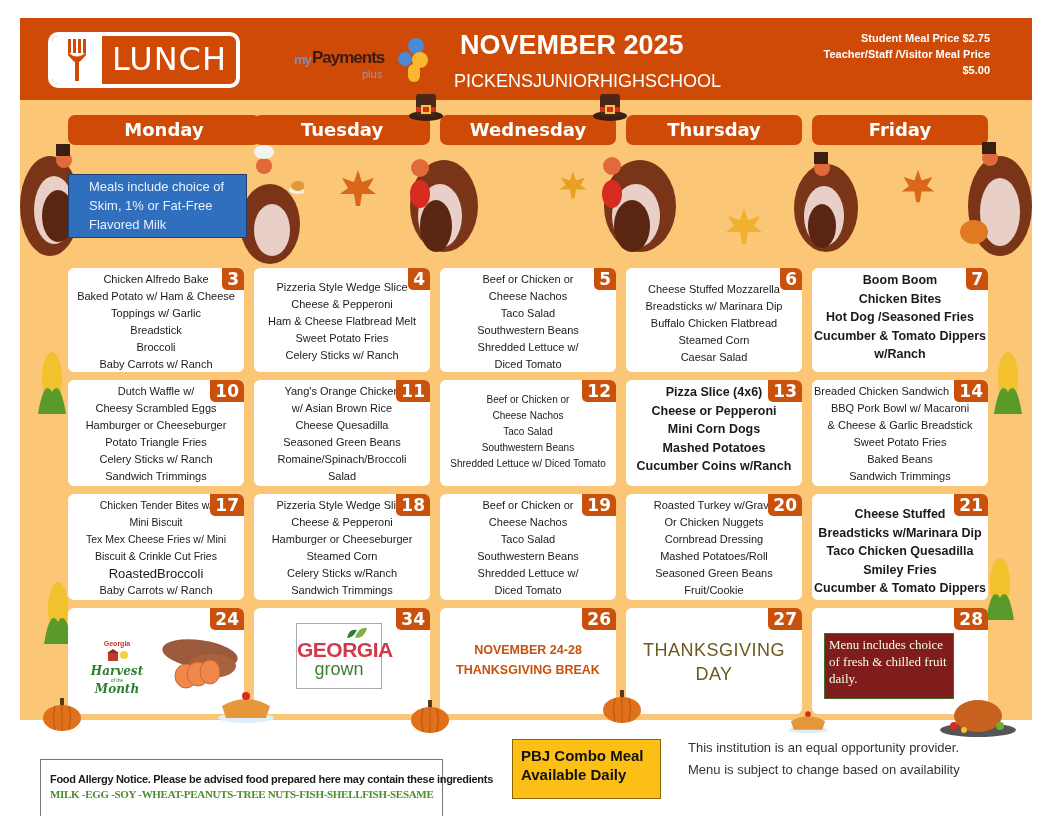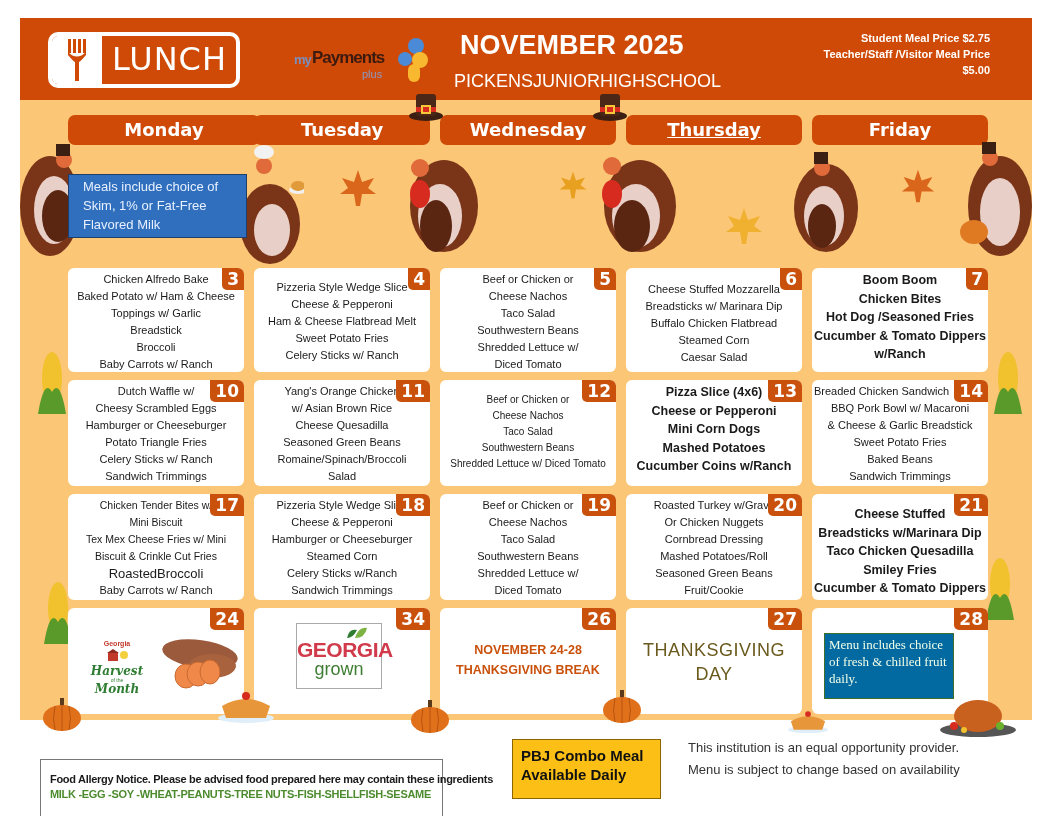--- a/index.html
+++ b/index.html
@@ -12,35 +12,35 @@
   .mpp { position: absolute; left: 272px; top: 20px; width: 140px; height: 50px; }
   .mpp .my { color: #7b8fbf; font-weight: bold; font-size: 13px; position: absolute; left: 2px; top: 14px; letter-spacing: -1px; }
   .mpp .payments { color: #3b1a10; font-weight: bold; font-size: 17px; position: absolute; left: 20px; top: 10px; letter-spacing: -1px; }
   .mpp .plus { color: #8a9ac4; font-size: 11px; position: absolute; left: 70px; top: 30px; }
   .dot { position: absolute; border-radius: 50%; }
   .title { position: absolute; left: 440px; top: 12px; color: #fff; font-weight: bold; font-size: 27px; }
   .school { position: absolute; left: 434px; top: 53px; color: #fff; font-size: 18px; }
   .prices { position: absolute; right: 42px; top: 12px; color: #fff; font-weight: bold; font-size: 11px; text-align: right; line-height: 16px; }
   .dayhdr { position: absolute; top: 97px; height: 30px; background: #cf4a06; border-radius: 7px; color: #fff; font-weight: bold; font-size: 18px; text-align: center; line-height: 30px; font-family: "DejaVu Sans", sans-serif; }
   .deco { position: absolute; }
-  .milk { position: absolute; left: 48px; top: 156px; width: 179px; height: 64px; background: #2f6fbd; border: 1px solid #1f3f6a; color: #e8f0ff; font-size: 13px; line-height: 19px; padding: 2px 14px; }
+  .milk { position: absolute; left: 48px; top: 156px; width: 179px; height: 64px; background: #2f6fbd; border: 1px solid #1f3f6a; color: #e8f0ff; font-size: 13px; line-height: 19px; padding: 2px 20px; }
   .cell { position: absolute; background: #fff; border-radius: 6px; overflow: hidden; text-align: center; color: #1a1a1a; }
   .cell .num { position: absolute; right: 0; top: 0; background: #c9510c; color: #fff; font-weight: bold; font-size: 17px; padding: 1px 5px; border-radius: 0 0 0 5px; font-family: "DejaVu Sans", sans-serif; }
   .cell .items { padding-top: 3px; }
   .cell .items div { font-size: 11px; line-height: 17px; white-space: nowrap; }
   .cell.big .items div { font-size: 12.5px; line-height: 18.5px; font-weight: bold; }
   .break-text { color: #c9510c; font-weight: bold; font-size: 12.5px; line-height: 20px; margin-top: 32px; }
   .tg-text { color: #6b5a1d; font-size: 18px; line-height: 24px; margin-top: 30px; letter-spacing: 0.5px; }
-  .fruit-box { position: absolute; left: 12px; top: 25px; width: 130px; height: 66px; background: #0369a1; border: 1px solid #3f6f2a; color: #f2ffe8; font-family: "Liberation Serif", serif; font-size: 13px; line-height: 17px; text-align: left; padding: 2px 4px; }
+  .fruit-box { position: absolute; left: 12px; top: 25px; width: 130px; height: 66px; background: #7f1d1d; border: 1px solid #3f6f2a; color: #f2ffe8; font-family: "Liberation Serif", serif; font-size: 13px; line-height: 17px; text-align: left; padding: 2px 4px; }
   .gg-box { position: absolute; left: 42px; top: 15px; width: 86px; height: 66px; border: 1px solid #aaa; background: #fff; text-align: center; }
   .gg-box .g1 { color: #d13a4a; font-weight: bold; font-size: 21px; margin-top: 16px; line-height: 20px; letter-spacing: -0.5px; }
   .gg-box .g2 { color: #3e7d34; font-size: 18px; line-height: 18px; }
   .allergy { position: absolute; left: 40px; top: 759px; width: 403px; height: 66px; border: 1px solid #777; background: #fff; padding: 13px 9px; }
   .allergy .l1 { font-size: 11px; color: #1a1a1a; font-weight: bold; white-space: nowrap; letter-spacing: -0.3px; }
-  .allergy .l2 { font-size: 11px; color: #4d8b2f; font-weight: bold; margin-top: 3px; white-space: nowrap; letter-spacing: -0.3px; }
+  .allergy .l2 { font-size: 11px; color: #4d8b2f; font-weight: bold; margin-top: 3px; white-space: nowrap; letter-spacing: -0.3px; font-family: Liberation Serif, serif; }
   .pbj { position: absolute; left: 512px; top: 739px; width: 149px; height: 60px; background: #fcbf16; border: 1px solid #8a6500; color: #111; font-weight: bold; font-size: 15px; line-height: 19px; padding: 6px 8px; }
   .notes { position: absolute; left: 688px; top: 737px; color: #333; font-size: 13px; line-height: 22px; }
 </style>
 </head>
 <body>
 
 <div class="sheet">
   <div class="header">
     <div class="lunch-logo">
       <div class="fork-box">
@@ -68,21 +68,21 @@
     <div class="prices">
       <div>Student Meal Price $2.75</div>
       <div>Teacher/Staff /Visitor Meal Price</div>
       <div>$5.00</div>
     </div>
   </div>
 
   <div class="dayhdr" style="left:48px;width:192px;">Monday</div>
   <div class="dayhdr" style="left:234px;width:176px;">Tuesday</div>
   <div class="dayhdr" style="left:420px;width:176px;">Wednesday</div>
-  <div class="dayhdr" style="left:606px;width:176px;text-decoration:underline;">Thursday</div>
+  <div class="dayhdr" style="left:606px;width:176px;">Thursday</div>
   <div class="dayhdr" style="left:792px;width:176px;">Friday</div>
 
   <svg class="deco" style="left:388px;top:74px;" width="36" height="30" viewBox="0 0 36 30">
       <ellipse cx="18" cy="24" rx="17" ry="5" fill="#3b1f12"></ellipse>
       <rect x="8" y="2" width="20" height="22" rx="3" fill="#4a2716"></rect>
       <rect x="8" y="15" width="20" height="5" fill="#d62b1e"></rect>
       <rect x="14" y="14" width="8" height="7" fill="none" stroke="#f7c63a" stroke-width="2"></rect>
     </svg>
   <svg class="deco" style="left:572px;top:74px;" width="36" height="30" viewBox="0 0 36 30">
       <ellipse cx="18" cy="24" rx="17" ry="5" fill="#3b1f12"></ellipse>

